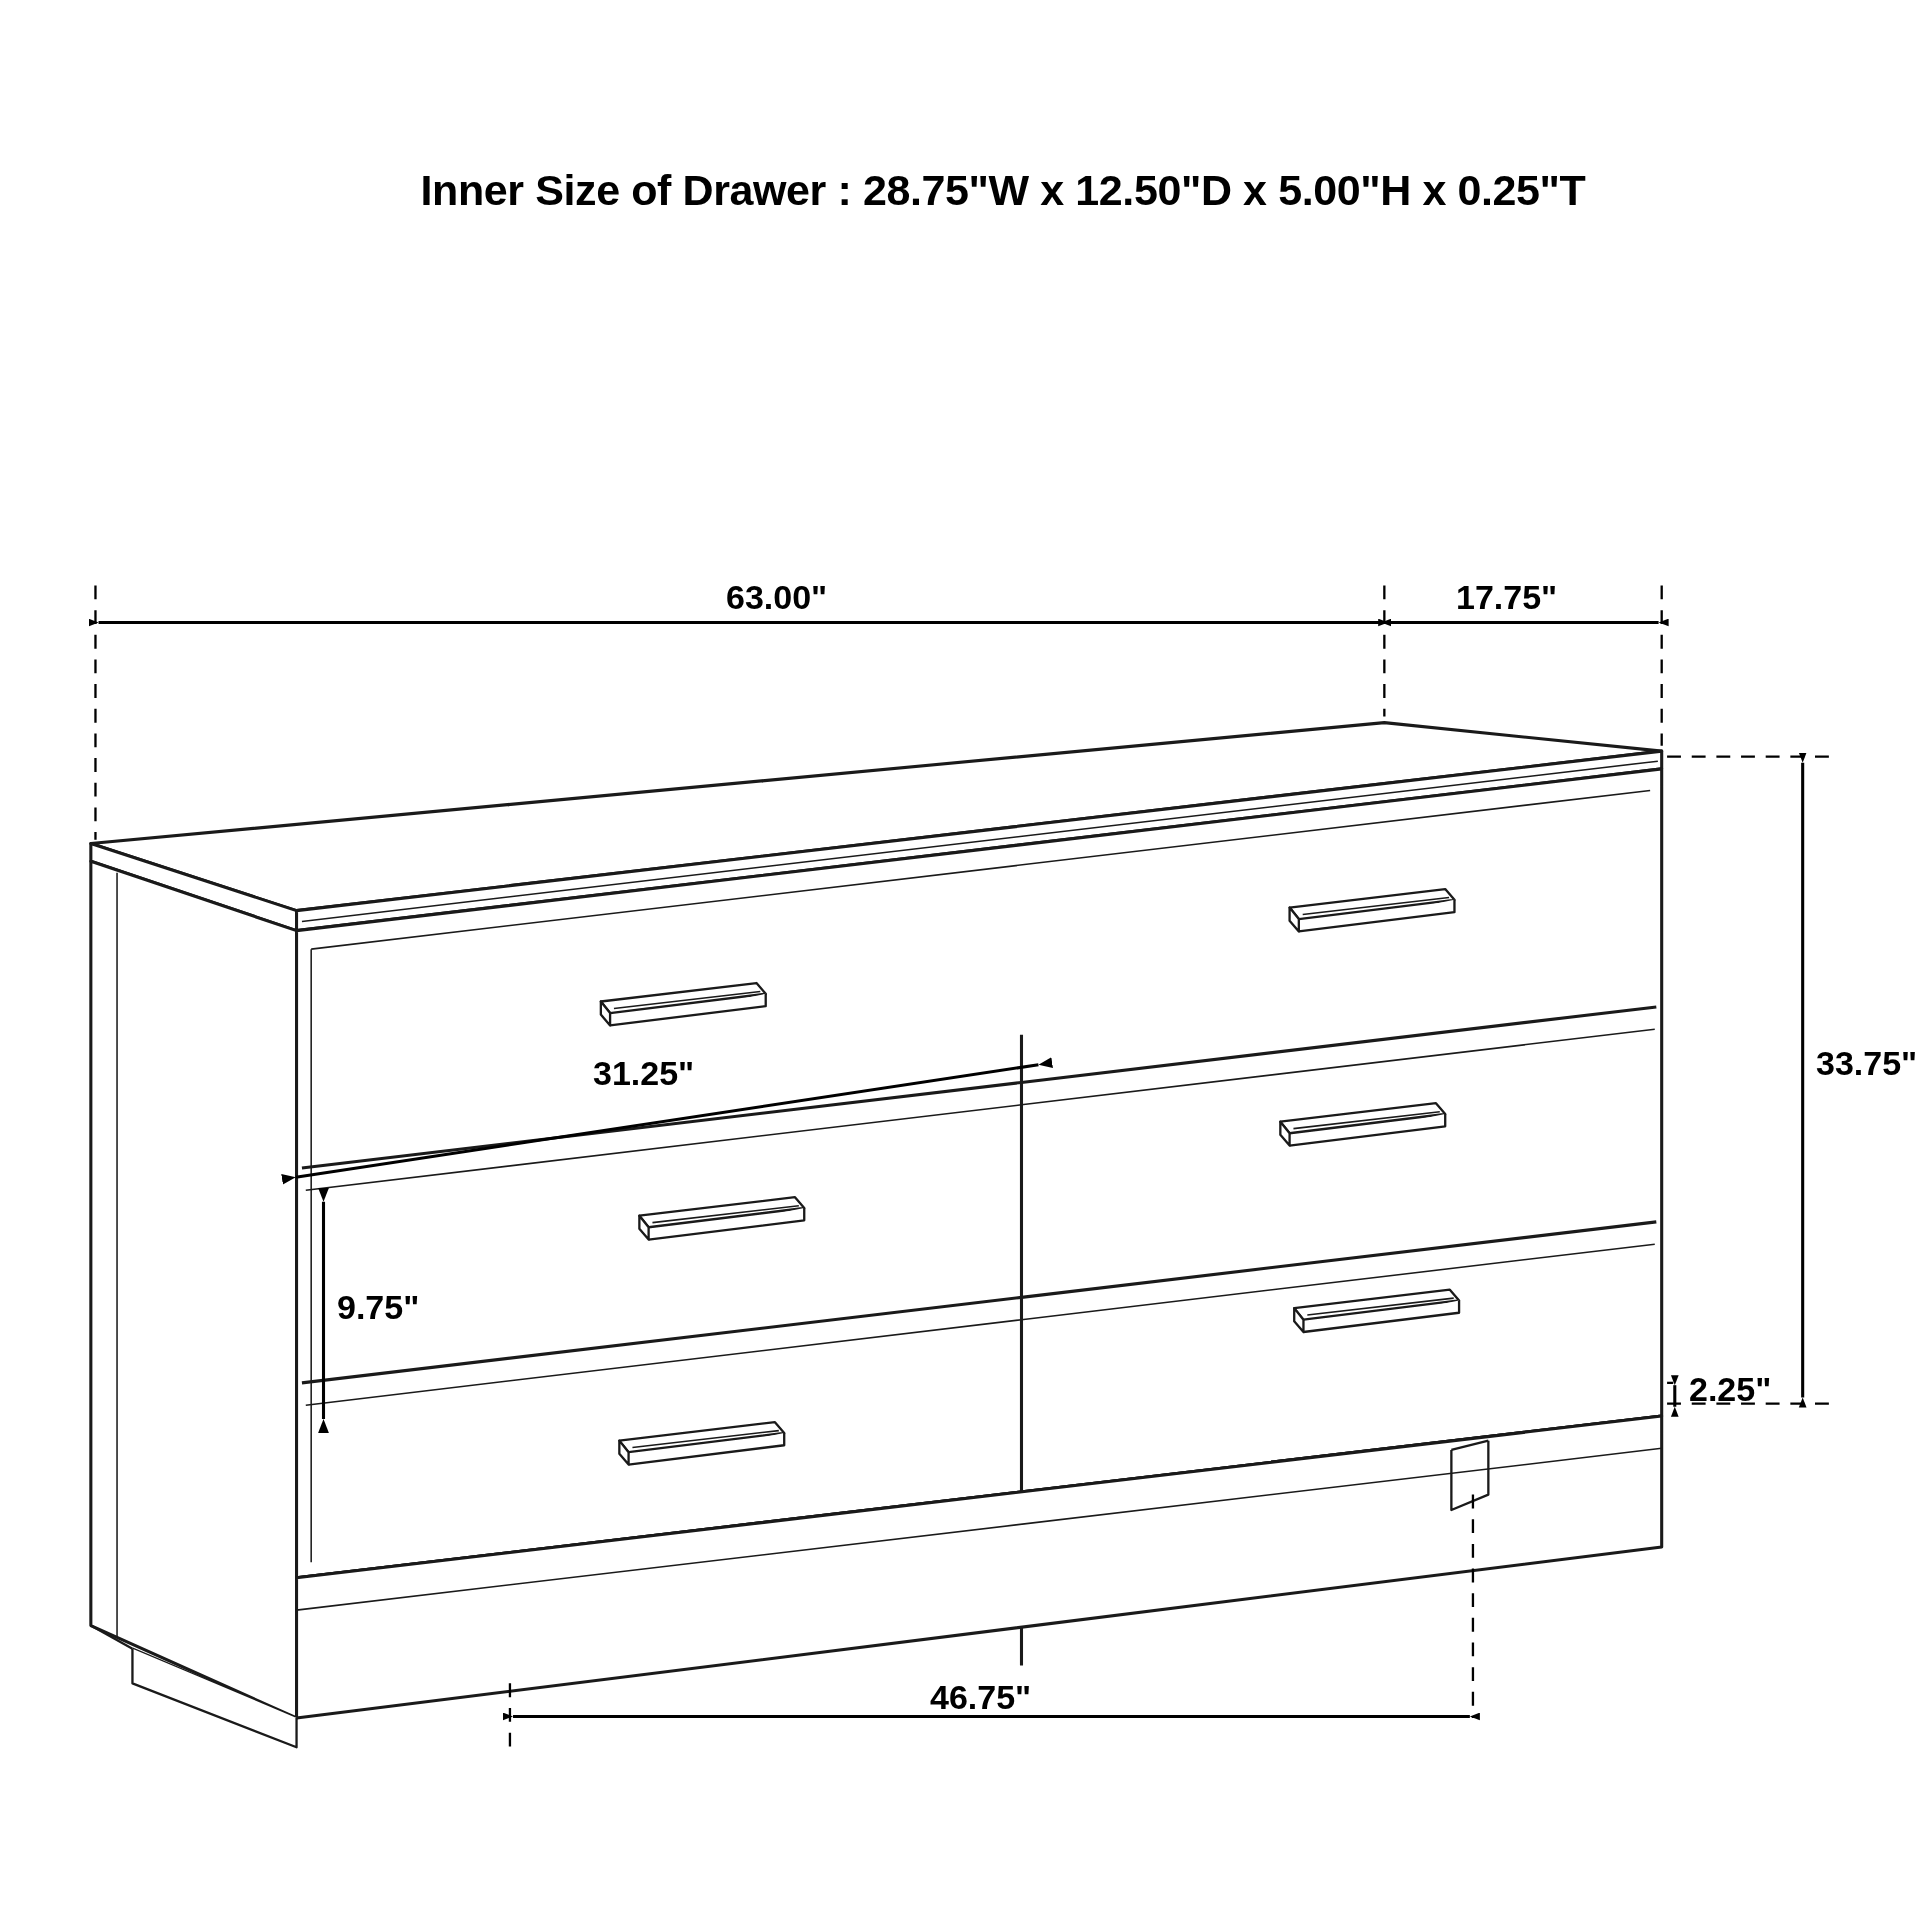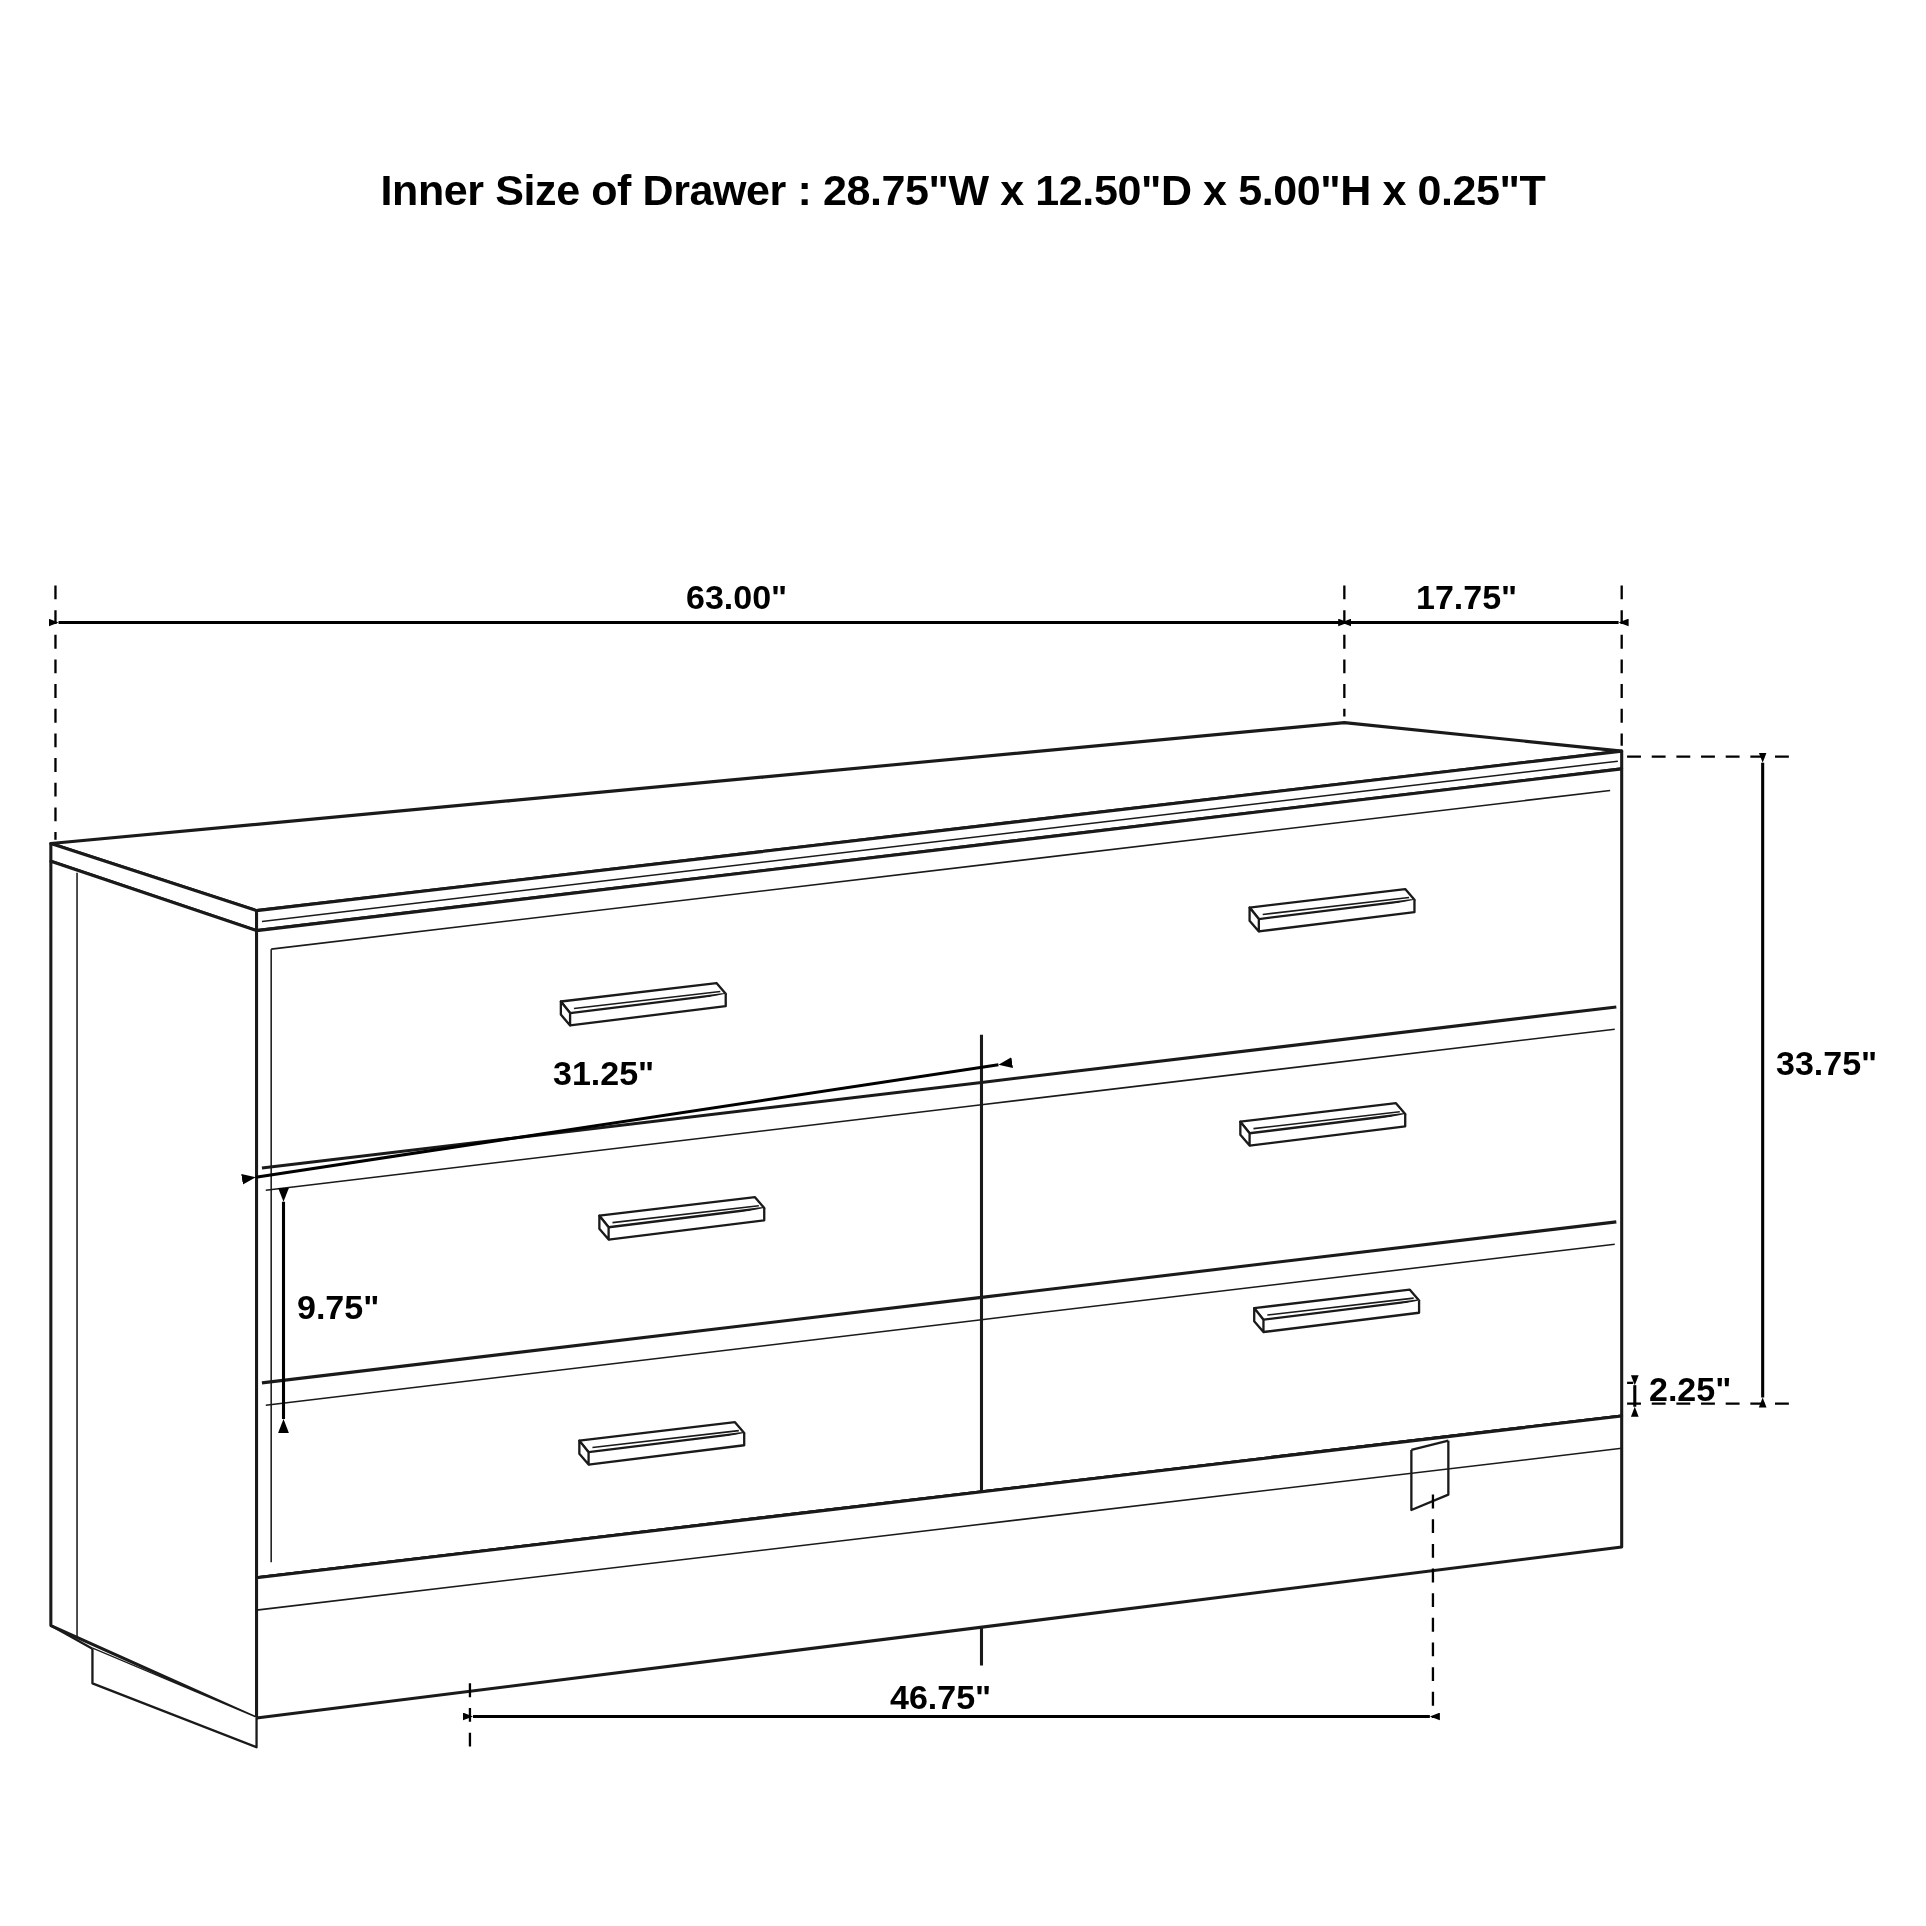--- a/index.html
+++ b/index.html
@@ -11,20 +11,21 @@
     width: 1926px;
     height: 1926px;
     font-family: "Liberation Sans", sans-serif;
     color: #000000;
     overflow: hidden;
   }
   #root {
     position: relative;
     width: 1836px;
     height: 1926px;
+    margin-left: 40px;
   }
   .title {
     position: absolute;
     left: 0;
     top: 166px;
     width: 1926px;
     text-align: center;
     font-size: 43px;
     font-weight: bold;
     letter-spacing: -0.4px;

